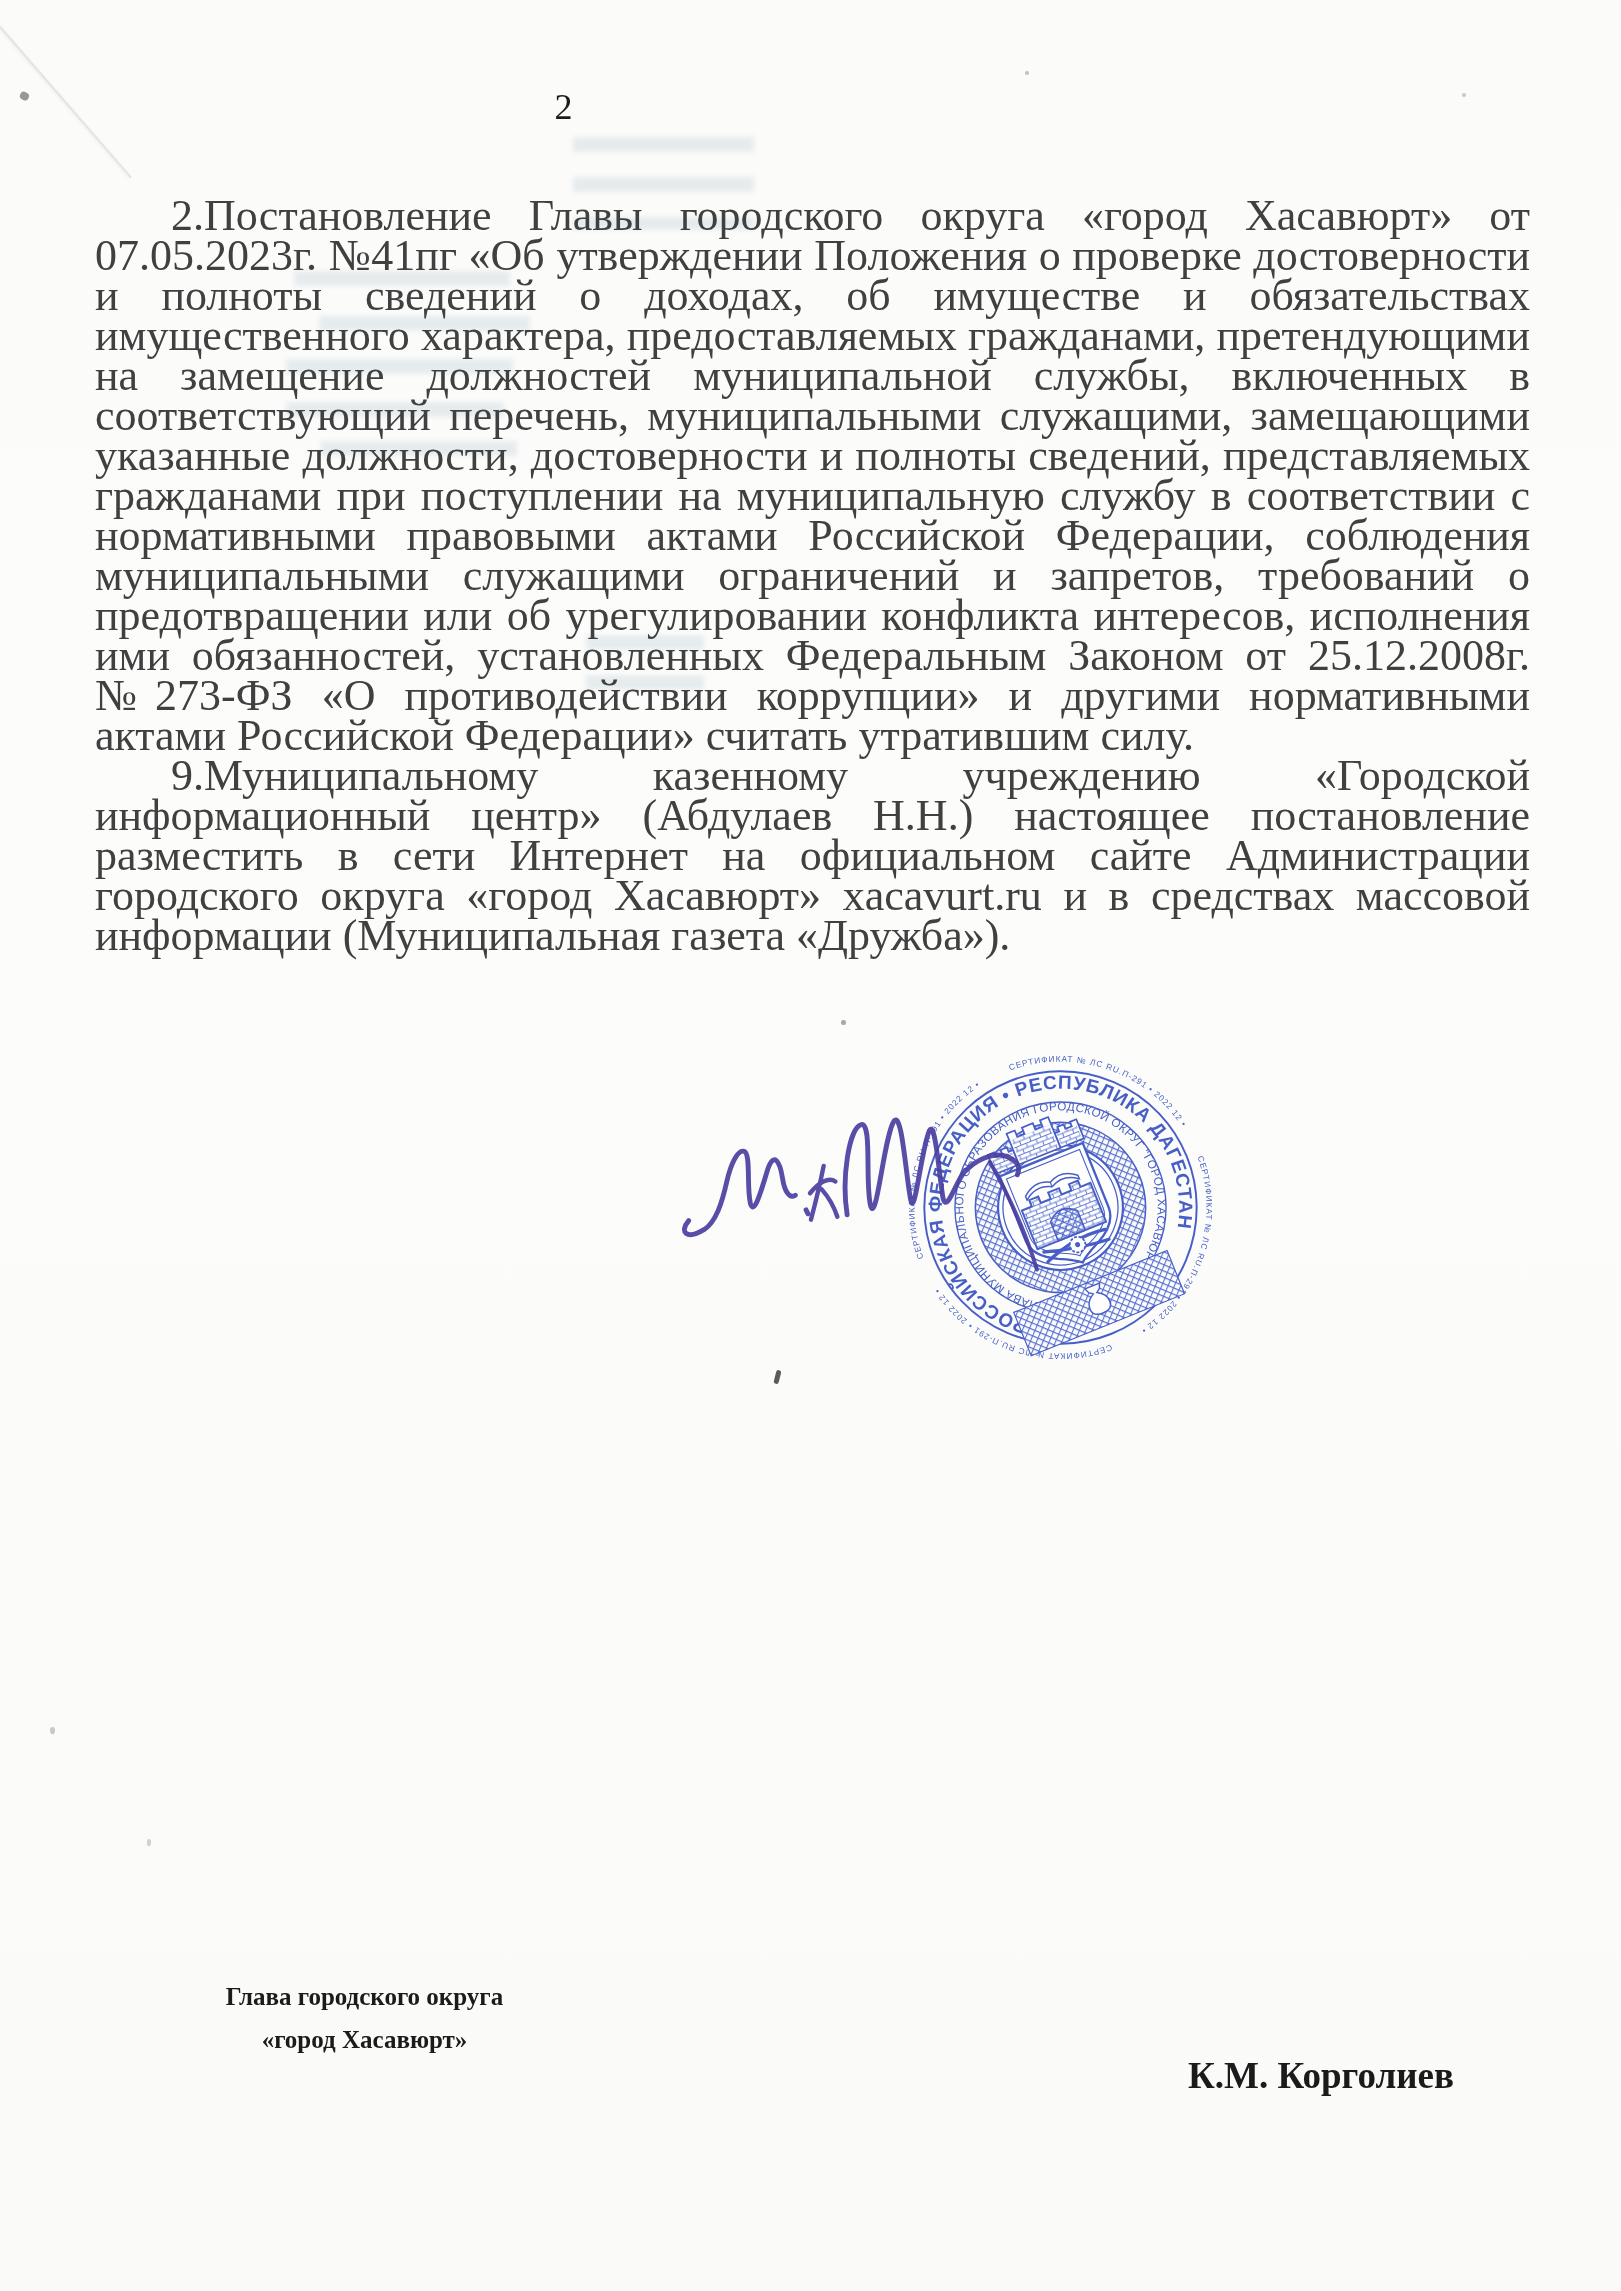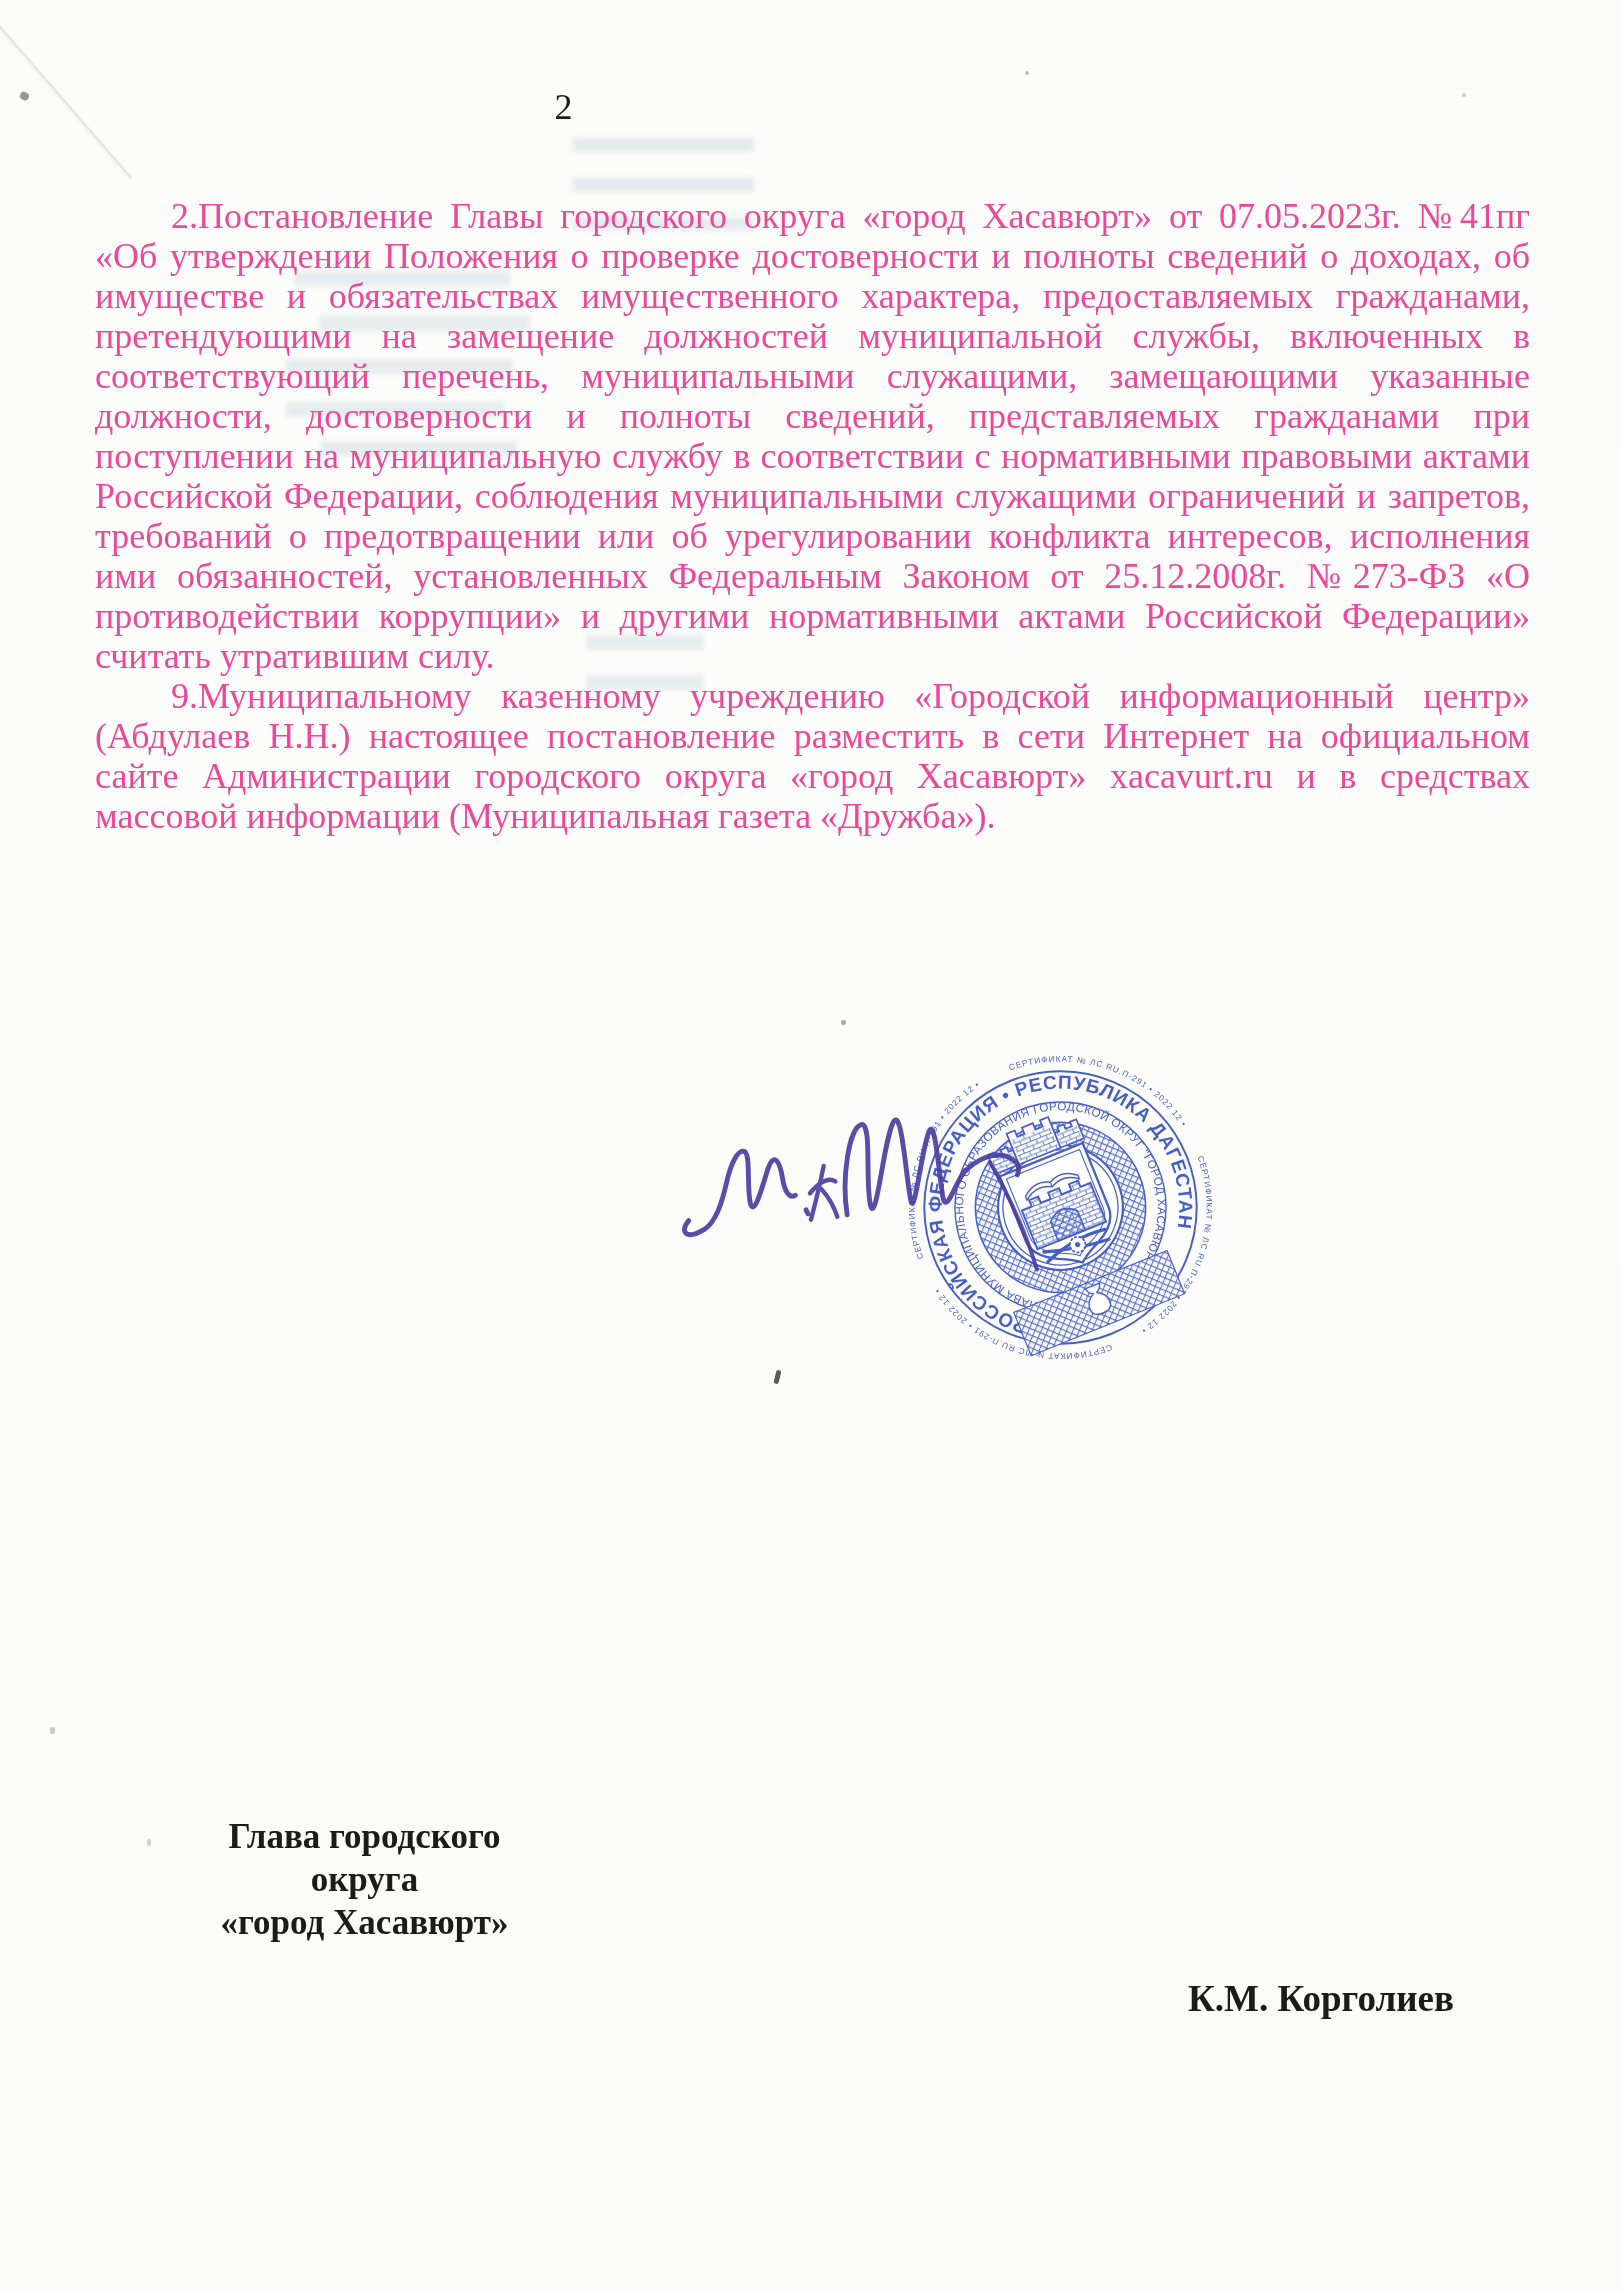--- a/index.html
+++ b/index.html
@@ -7,26 +7,26 @@
     width:1621px;height:2292px;position:relative;overflow:hidden;
     background:linear-gradient(180deg,#fbfbf9 0%,#fcfcfb 40%,#fafaf8 100%);
     font-family:"Liberation Serif","DejaVu Serif",serif;color:#1b1b1b;
   }
   .page-number{
     position:absolute;left:529px;top:88px;width:69px;text-align:center;
     font-size:36px;line-height:39px;
   }
   .body-text{
     position:absolute;left:95px;top:157px;width:1435px;
-    font-size:36px;line-height:40px;text-align:justify;color:#ec4899;
+    font-size:44px;line-height:40px;text-align:justify;color:#404040;
   }
   .body-text p{margin:0;text-indent:76px;}
   .sig-title{
-    position:absolute;left:194px;top:1136px;width:341px;text-align:center;
-    font-weight:bold;font-size:35px;line-height:43px;
+    position:absolute;left:194px;top:1176px;width:341px;text-align:center;
+    font-weight:bold;font-size:25px;line-height:43px;
   }
   .signer-name{
     position:absolute;left:1188px;top:1171px;
     font-weight:bold;font-size:37px;line-height:39px;white-space:nowrap;
   }
   .stamp-wrap{position:absolute;left:900px;top:1047px;width:321px;height:321px;z-index:3;opacity:.93;}
   .signature-wrap{position:absolute;left:665px;top:1070px;width:423px;height:225px;z-index:4;}
   
   .ghost{position:absolute;z-index:1;filter:blur(2.5px);opacity:.55;pointer-events:none;}
   .ghost-lines{background:repeating-linear-gradient(180deg,rgba(148,176,192,.38) 0 14.7px,rgba(255,255,255,0) 14.7px 40px);}

